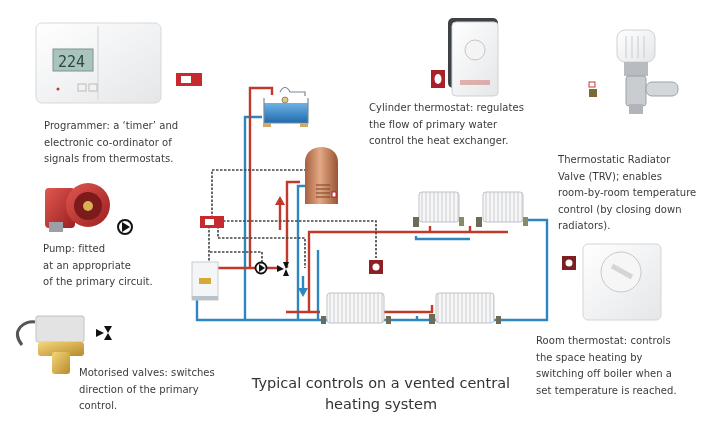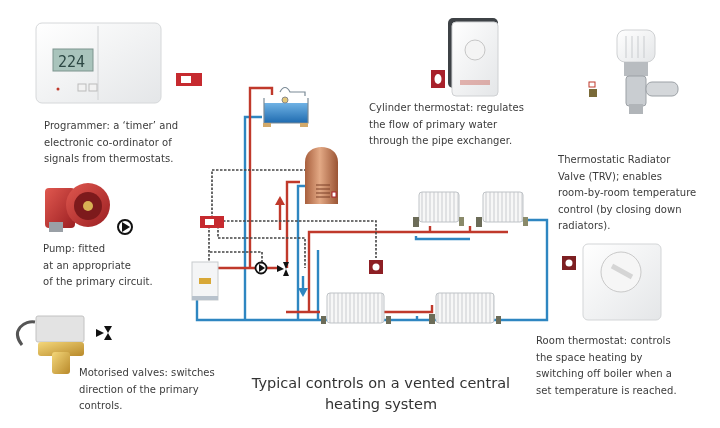--- a/index.html
+++ b/index.html
@@ -238,27 +238,27 @@
 
 <div class="cap" style="left:43px;top:241px;">
   <span>Pump: fitted</span>
   <span>at an appropriate</span>
   <span>of the primary circuit.</span>
 </div>
 
 <div class="cap" style="left:79px;top:365px;">
   <span>Motorised valves: switches</span>
   <span>direction of the primary</span>
-  <span>controls.</span>
+  <span>control.</span>
 </div>
 
 <div class="cap" style="left:369px;top:100px;">
   <span>Cylinder thermostat: regulates</span>
   <span>the flow of primary water</span>
-  <span>through the pipe exchanger.</span>
+  <span>control the heat exchanger.</span>
 </div>
 
 <div class="cap" style="left:558px;top:136px;margin-top:16px;">
   <span>Thermostatic Radiator</span>
   <span>Valve (TRV); enables</span>
   <span>room-by-room temperature</span>
   <span>control (by closing down</span>
   <span>radiators).</span>
 </div>
 

